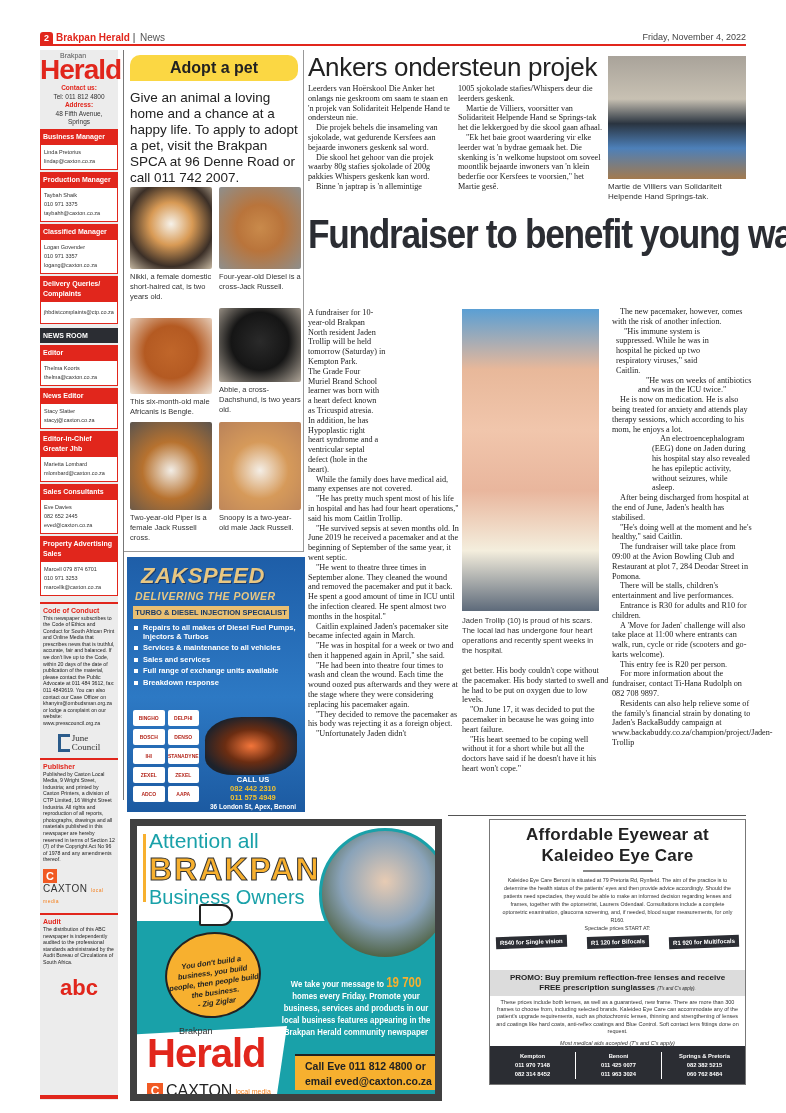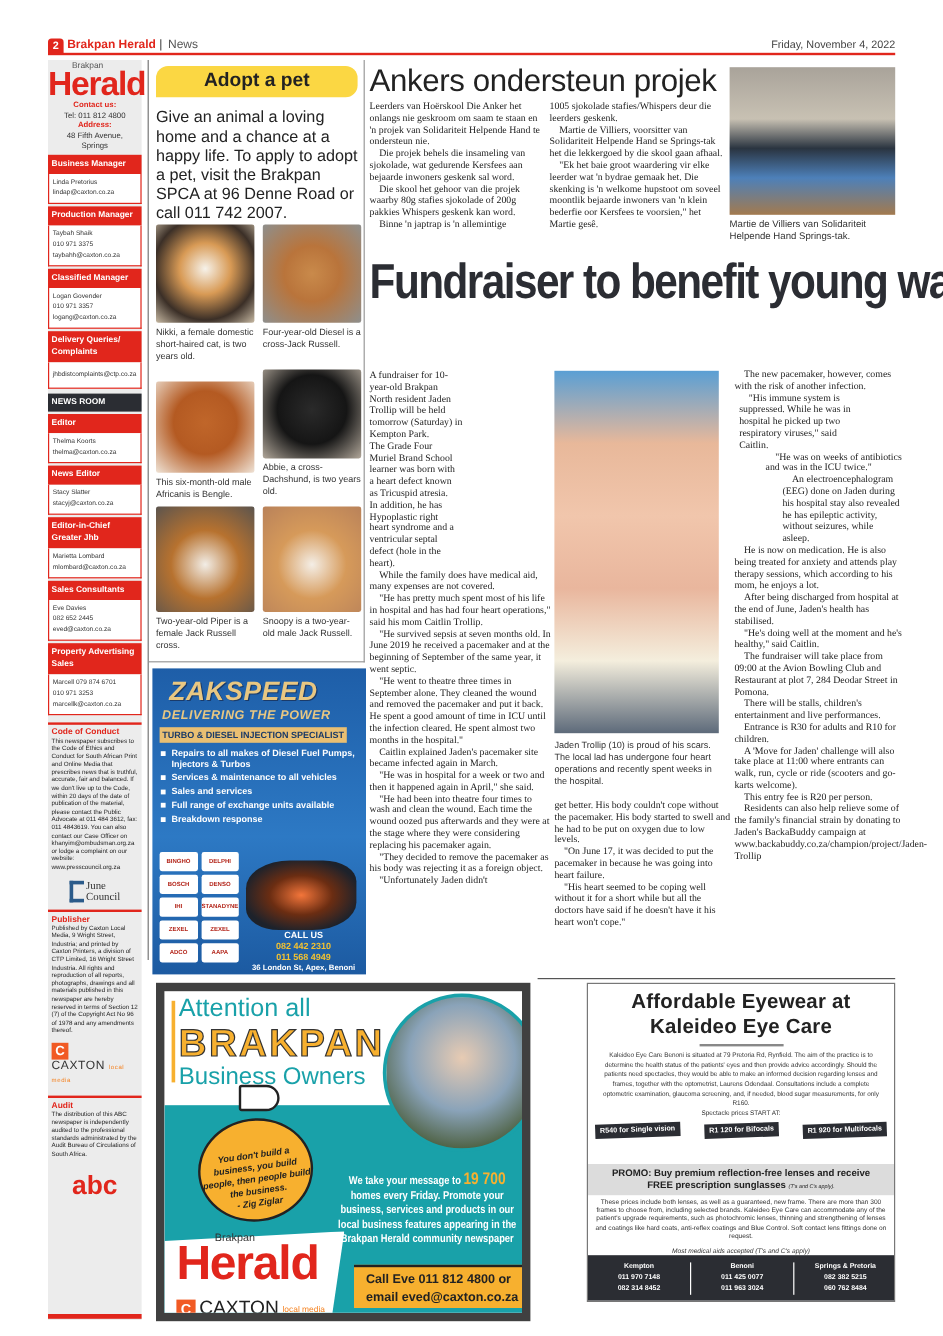--- a/index.html
+++ b/index.html
@@ -233,21 +233,21 @@
     <div>STANADYNE</div>
     <div>ZEXEL</div>
     <div>ZEXEL</div>
     <div>ADCO</div>
     <div>AAPA</div>
   </div>
   <div class="engine"></div>
   <div class="call">
     <div>CALL US</div>
     <div class="y">082 442 2310</div>
-    <div class="y">011 568 4949</div>
+    <div class="y">011 575 4949</div>
     <div class="a">36 London St, Apex, Benoni</div>
   </div>
 </div>
 
 <div id="ank-title" class="abs">Ankers ondersteun projek</div>
 <div class="col" style="left:308px;top:84px;width:145px">
   <p>Leerders van Hoërskool Die Anker het onlangs nie geskroom om saam te staan en 'n projek van Solidariteit Helpende Hand te ondersteun nie.</p>
   <p class="i">Die projek behels die insameling van sjokolade, wat gedurende Kersfees aan bejaarde inwoners geskenk sal word.</p>
   <p class="i">Die skool het gehoor van die projek waarby 80g stafies sjokolade of 200g pakkies Whispers geskenk kan word.</p>
   <p class="i">Binne 'n japtrap is 'n allemintige</p>
@@ -278,29 +278,30 @@
 <div id="jaden-cap" class="abs">Jaden Trollip (10) is proud of his scars. The local lad has undergone four heart operations and recently spent weeks in the hospital.</div>
 <div class="col" style="left:462px;top:666px;width:148px">
   <p>get better. His body couldn't cope without the pacemaker. His body started to swell and he had to be put on oxygen due to low levels.</p>
   <p class="i">"On June 17, it was decided to put the pacemaker in because he was going into heart failure.</p>
   <p class="i">"His heart seemed to be coping well without it for a short while but all the doctors have said if he doesn't have it his heart won't cope."</p>
 </div>
 <div class="col" style="left:612px;top:307px;width:140px;padding-left:0">
   <p class="i">The new pacemaker, however, comes with the risk of another infection.</p>
   <p class="i" style="padding-left:4px;width:100px">"His immune system is suppressed. While he was in hospital he picked up two respiratory viruses," said Caitlin.</p>
   <p class="i" style="padding-left:26px">"He was on weeks of antibiotics and was in the ICU twice."</p>
+  <p class="i">He is now on medication. He is also being treated for anxiety and attends play therapy sessions, which according to his mom, he enjoys a lot.</p>
   <p class="i" style="padding-left:40px">An electroencephalogram (EEG) done on Jaden during his hospital stay also revealed he has epileptic activity, without seizures, while asleep.</p>
-  <p class="i">He is now on medication. He is also being treated for anxiety and attends play therapy sessions, which according to his mom, he enjoys a lot.</p>
   <p class="i">After being discharged from hospital at the end of June, Jaden's health has stabilised.</p>
   <p class="i">"He's doing well at the moment and he's healthy," said Caitlin.</p>
   <p class="i">The fundraiser will take place from 09:00 at the Avion Bowling Club and Restaurant at plot 7, 284 Deodar Street in Pomona.</p>
   <p class="i">There will be stalls, children's entertainment and live performances.</p>
   <p class="i">Entrance is R30 for adults and R10 for children.</p>
   <p class="i">A 'Move for Jaden' challenge will also take place at 11:00 where entrants can walk, run, cycle or ride (scooters and go-karts welcome).</p>
   <p class="i">This entry fee is R20 per person.</p>
+  <p class="i">For more information about the fundraiser, contact Ti-Hana Rudolph on 082 708 9897.</p>
   <p class="i">Residents can also help relieve some of the family's financial strain by donating to Jaden's BackaBuddy campaign at www.backabuddy.co.za/champion/project/Jaden-Trollip</p>
 </div>
 
 <div id="adline" class="abs"></div>
 
 <div id="bad" class="abs">
   <div class="teal"></div>
   <div class="bar"></div>
   <div class="t1">Attention all</div>
   <div class="t2">BRAKPAN</div>

